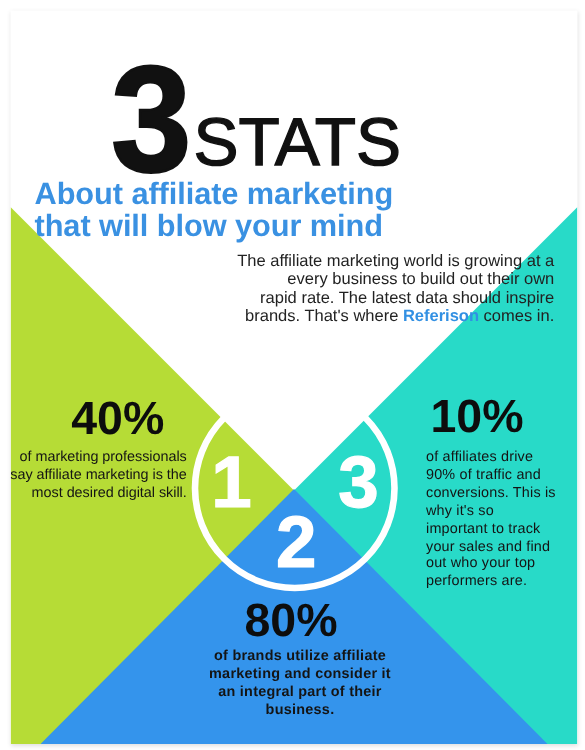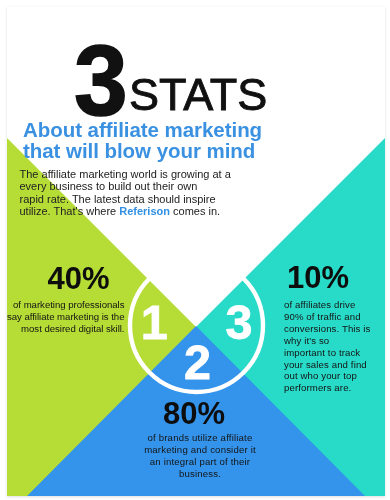--- a/index.html
+++ b/index.html
@@ -97,21 +97,21 @@
     font-weight: 700;
     line-height: 20.5px;
     letter-spacing: -0.05px;
     color: #3a91e2;
   }
 
   .intro {
     position: absolute;
     left: 12.5px; top: 161px;
     width: 350px;
-    text-align: left;
+    text-align: right;
     font-size: 11px;
     line-height: 12.3px;
     white-space: nowrap;
     color: #222222;
   }
   .intro .lnk { color: #3290e3; font-weight: 700; margin-top: 11px; }
 
   .stat { position: absolute; }
   .stat .pct {
     font-size: 31px;
@@ -128,21 +128,21 @@
   }
 
   .stat-left  { left: -22.5px;   top: 256px; width: 140px; text-align: right; }
   .stat-left .pct { text-align: right; padding-right: 15px; }
   .stat-left .desc { letter-spacing: -0.02px; }
   .stat-right { left: 277px; top: 256px; width: 110px; text-align: left; }
   .stat-right .pct { position: relative; top: -1px; left: 3px; }
   .stat-right .desc { letter-spacing: 0.12px; line-height: 11.9px; }
   .stat-bottom{ left: 108px; top: 391px; width: 170px; text-align: center; }
   .stat-bottom .pct { position: relative; left: -6px; }
-  .stat-bottom .desc { padding-top: 2.5px; letter-spacing: 0.18px; }
+  .stat-bottom .desc { padding-top: 2.5px; letter-spacing: 0.18px; font-weight: bold; }
 
   .num {
     position: absolute;
     color: #ffffff;
     font-size: 48.5px;
     line-height: 48.5px;
     font-weight: 700;
     -webkit-text-stroke: 0.8px #ffffff;
     text-align: center;
     width: 60px;
@@ -169,21 +169,21 @@
 
     <div class="subhead">
       <div>About affiliate marketing</div>
       <div>that will blow your mind</div>
     </div>
 
     <div class="intro">
       <div>The affiliate marketing world is growing at a</div>
       <div>every business to build out their own</div>
       <div>rapid rate. The latest data should inspire</div>
-      <div><span>utilize. That's where </span><span class="lnk">Referison</span><span> comes in.</span></div>
+      <div><span>brands. That's where </span><span class="lnk">Referison</span><span> comes in.</span></div>
     </div>
 
     <div class="stat stat-left">
       <div class="pct">40%</div>
       <div class="desc">
         <div>of marketing professionals</div>
         <div>say affiliate marketing is the</div>
         <div>most desired digital skill.</div>
       </div>
     </div>

